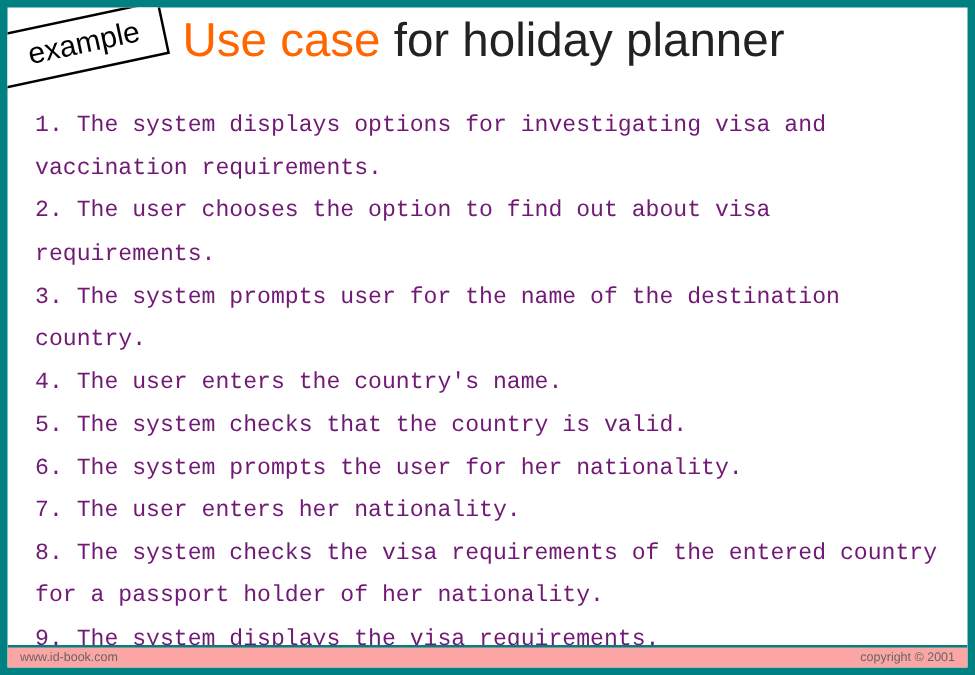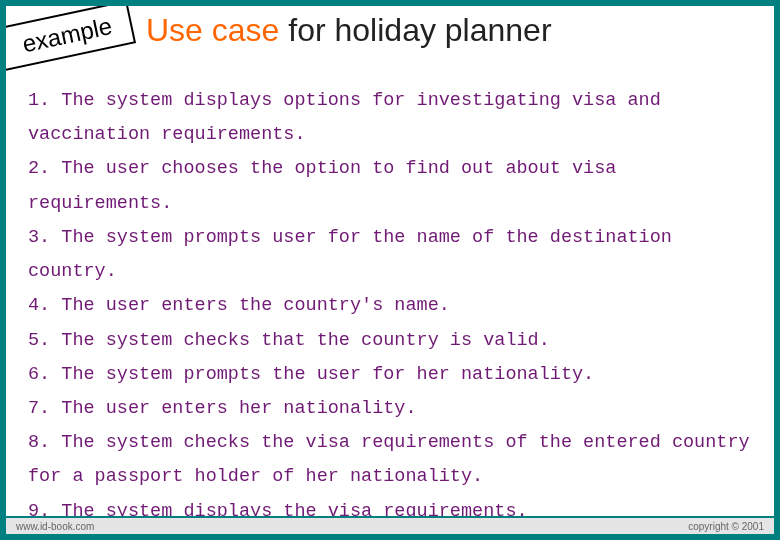--- a/index.html
+++ b/index.html
@@ -28,21 +28,21 @@
     font-size: 24px;
     color: #000000;
     background: #ffffff;
     z-index: 2;
   }
   .title {
     position: absolute;
     top: 6px;
     left: 140px;
     right: 10px;
-    font-size: 32px;
+    font-size: 38px;
     font-weight: normal;
     color: #222222;
     white-space: nowrap;
   }
   .title .accent {
     color: #ff6600;
   }
   .content {
     position: absolute;
     top: 78px;
@@ -52,21 +52,21 @@
     color: #701a75;
     line-height: 1.85;
     font-family: Liberation Mono, monospace;
   }
   .footer {
     position: absolute;
     bottom: 0;
     left: 0;
     right: 0;
     height: 18px;
-    background: #e5e5e5;
+    background: #fca5a5;
     border-top: 2px solid #008080;
     display: flex;
     justify-content: space-between;
     align-items: center;
     padding: 0 10px;
     font-size: 10px;
     color: #666666;
     font-family: Arial, sans-serif;
   }
 </style>

